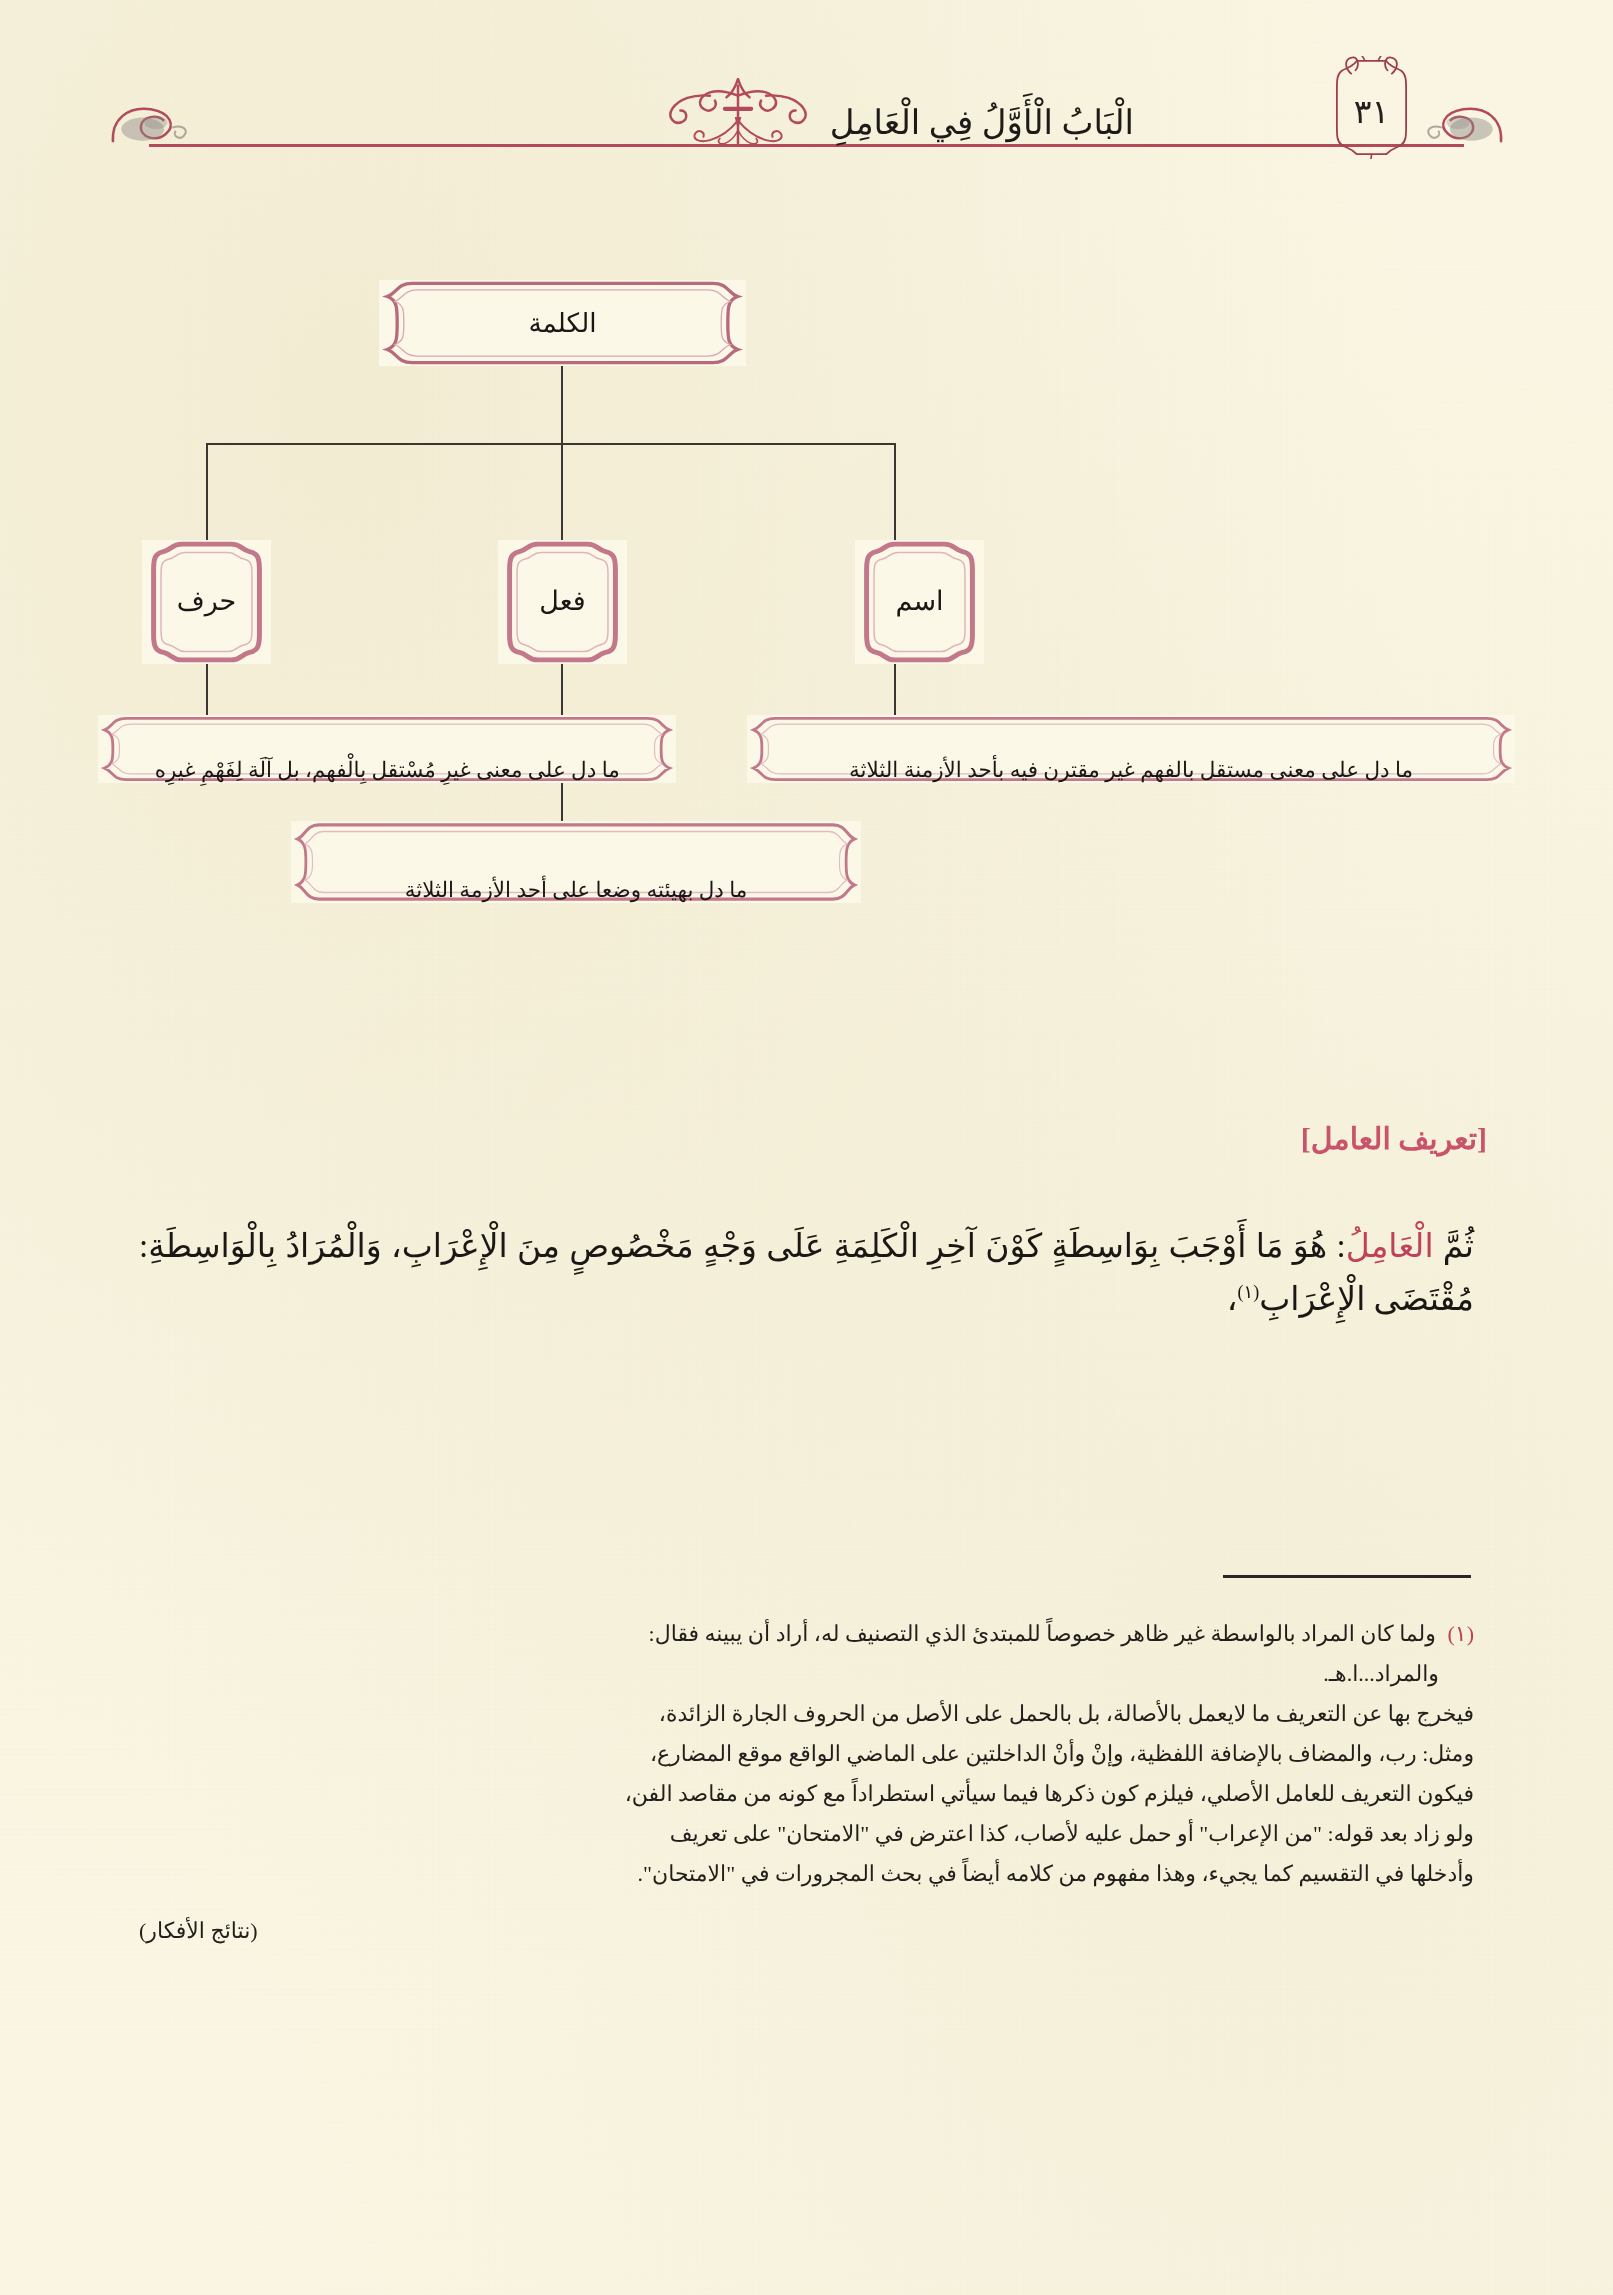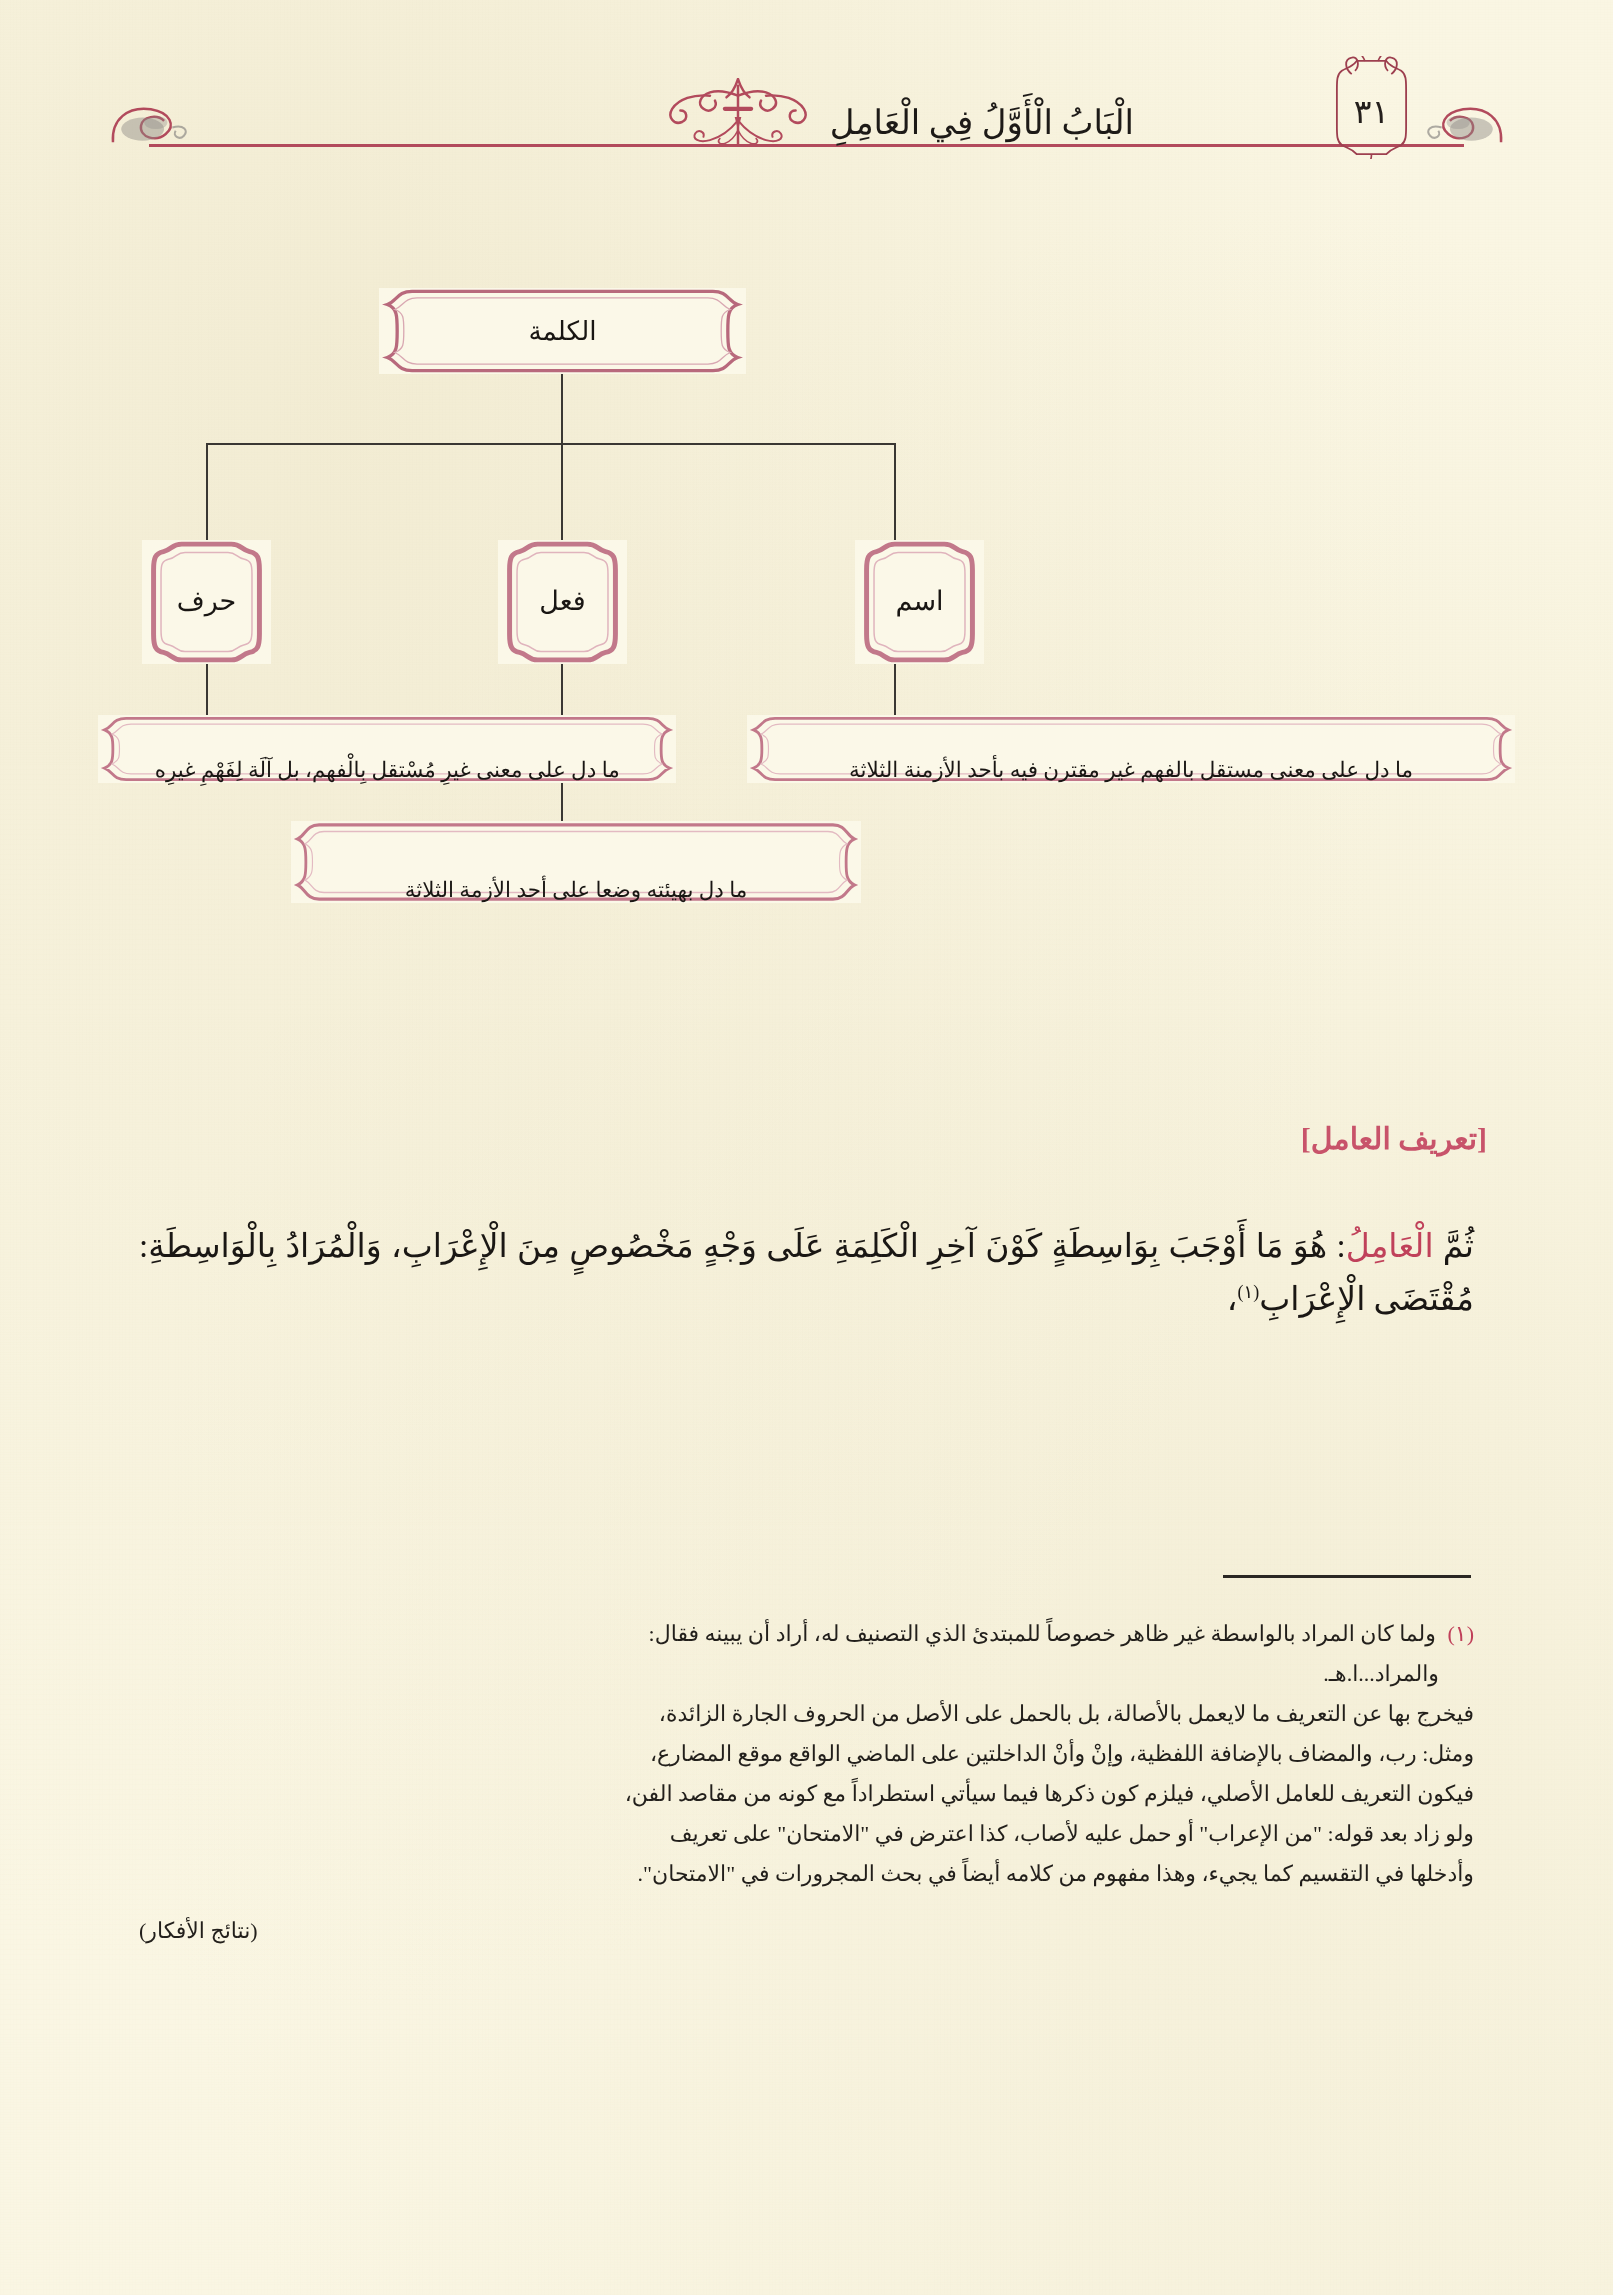--- a/index.html
+++ b/index.html
@@ -116,21 +116,21 @@
     pointer-events: none;
   }
   .node .label {
     position: relative;
     z-index: 2;
     color: #191613;
     line-height: 1.15;
     padding: 0 28px;
   }
   .node-root {
-    top: 16px;
+    top: 8px;
     left: 280px;
     width: 367px;
     height: 86px;
   }
   .node-root .label { font-size: 26.4px; }
 
   .node-mid {
     width: 129px;
     height: 124px;
     top: 268px;

